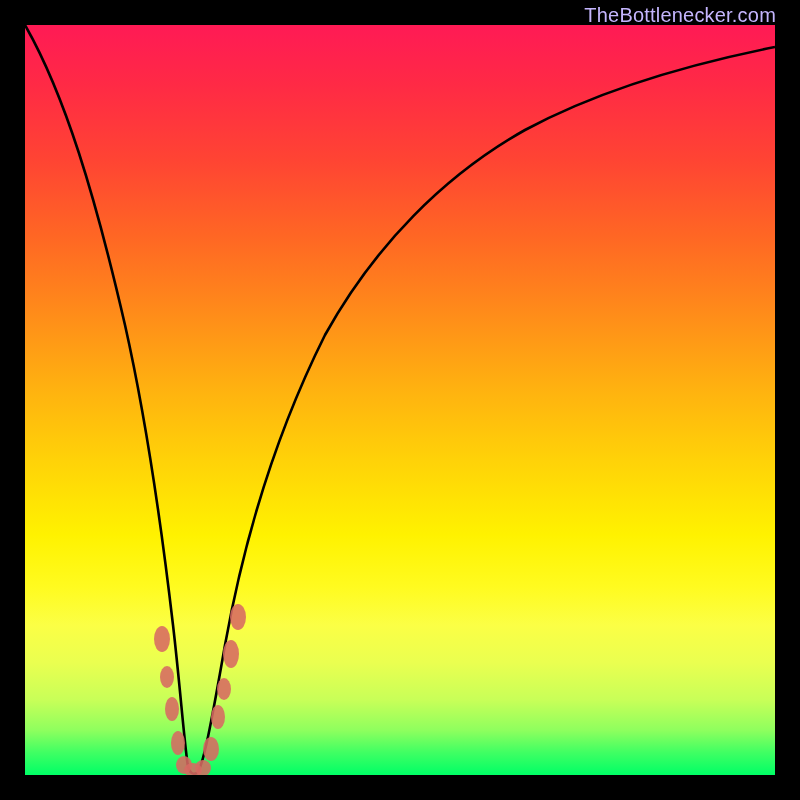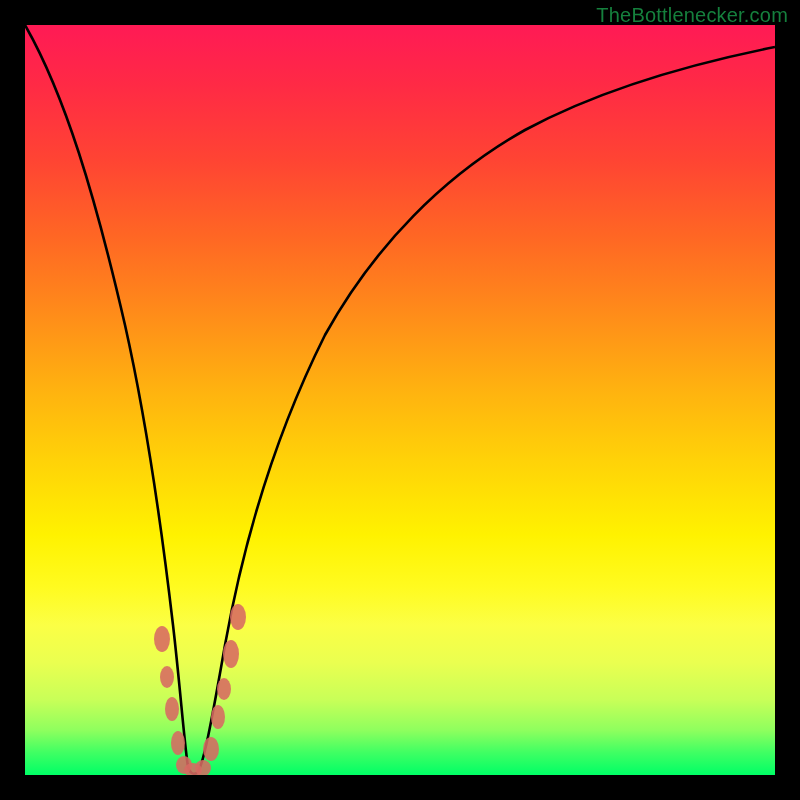--- a/index.html
+++ b/index.html
@@ -38,22 +38,22 @@
       #eaff50 85%,
       #c8ff58 90%,
       #8fff5e 94%,
       #40ff63 97%,
       #00ff66 100%
     );
   }
   .watermark {
     position: absolute;
     top: 4px;
-    right: 12px;
-    color: #15803d;
+    right: 24px;
+    color: #c4b5fd;
     font-size: 20px;
     font-weight: 500;
     letter-spacing: 0.2px;
     pointer-events: none;
   }
   svg.curves {
     position: absolute;
     left: 0;
     top: 0;
     width: 750px;

